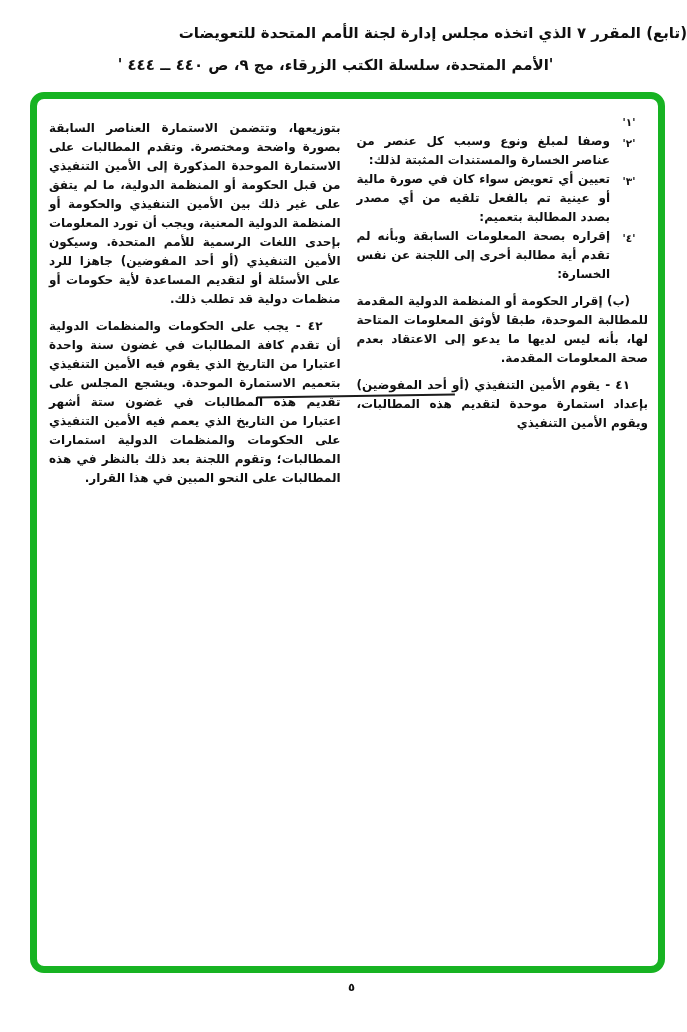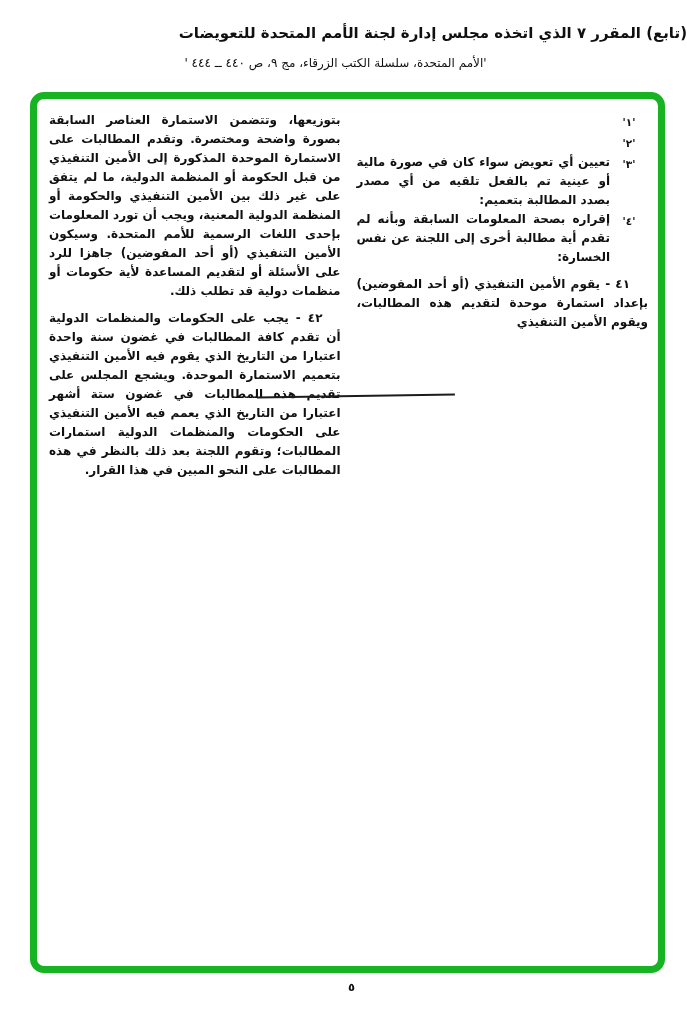--- a/index.html
+++ b/index.html
@@ -27,22 +27,22 @@
     font-weight: bold;
     letter-spacing: 0.2px;
   }
   .doc-subtitle {
     position: absolute;
     top: 56px;
     left: 0;
     right: 16px;
     text-align: center;
     direction: rtl;
-    font-size: 12px;
-    font-weight: normal;
+    font-size: 15px;
+    font-weight: bold;
   }
 
   
   .green-box {
     position: absolute;
     left: 30px;
     top: 92px;
     width: 635px;
     height: 881px;
     box-sizing: border-box;
@@ -75,21 +75,21 @@
     font-size: 10.5px;
     padding-top: 2px;
   }
   .item-text {
     flex: 1 1 auto;
     text-align: justify;
   }
 
   .para { margin: 8px 0 0 0; }
   .para.indent { text-indent: 18px; }
-  .para.flush { margin-top: 0; }
+  .para.flush { margin-top: 8px; }
 
   .divider {
     position: absolute;
     top: 296px;
     left: 50%;
     width: 198px;
     height: 2px;
     background: #1c1c1c;
     transform: translateX(-46%) rotate(-0.8deg);
   }
@@ -116,32 +116,34 @@
   <div class="columns">
 
     <div class="col">
 
       <div class="item">
         <span class="item-marker">'١'</span>
       </div>
 
       <div class="item">
         <span class="item-marker">'٢'</span>
+        <span class="item-text">وصفا لمبلغ ونوع وسبب كل عنصر من عناصر الخسارة والمستندات المثبتة لذلك:</span>
       </div>
 
       <div class="item">
         <span class="item-marker">'٣'</span>
         <span class="item-text">تعيين أي تعويض سواء كان في صورة مالية أو عينية تم بالفعل تلقيه من أي مصدر بصدد المطالبة بتعميم:</span>
       </div>
 
       <div class="item">
         <span class="item-marker">'٤'</span>
         <span class="item-text">إقراره بصحة المعلومات السابقة وبأنه لم تقدم أية مطالبة أخرى إلى اللجنة عن نفس الخسارة:</span>
       </div>
 
+      <p class="para indent">(ب)   إقرار الحكومة أو المنظمة الدولية المقدمة للمطالبة الموحدة، طبقا لأوثق المعلومات المتاحة لها، بأنه ليس لديها ما يدعو إلى الاعتقاد بعدم صحة المعلومات المقدمة.</p>
 
       <p class="para indent">٤١ -   يقوم الأمين التنفيذي (أو أحد المفوضين) بإعداد استمارة موحدة لتقديم هذه المطالبات، ويقوم الأمين التنفيذي</p>
     </div>
 
     <div class="col">
       <p class="para flush">بتوزيعها، وتتضمن الاستمارة العناصر السابقة بصورة واضحة ومختصرة. وتقدم المطالبات على الاستمارة الموحدة المذكورة إلى الأمين التنفيذي من قبل الحكومة أو المنظمة الدولية، ما لم يتفق على غير ذلك بين الأمين التنفيذي والحكومة أو المنظمة الدولية المعنية، ويجب أن تورد المعلومات بإحدى اللغات الرسمية للأمم المتحدة. وسيكون الأمين التنفيذي (أو أحد المفوضين) جاهزا للرد على الأسئلة أو لتقديم المساعدة لأية حكومات أو منظمات دولية قد تطلب ذلك.</p>
 
       <p class="para indent">٤٢ -   يجب على الحكومات والمنظمات الدولية أن تقدم كافة المطالبات في غضون سنة واحدة اعتبارا من التاريخ الذي يقوم فيه الأمين التنفيذي بتعميم الاستمارة الموحدة. ويشجع المجلس على تقديم هذه المطالبات في غضون ستة أشهر اعتبارا من التاريخ الذي يعمم فيه الأمين التنفيذي على الحكومات والمنظمات الدولية استمارات المطالبات؛ وتقوم اللجنة بعد ذلك بالنظر في هذه المطالبات على النحو المبين في هذا القرار.</p>
     </div>
 

